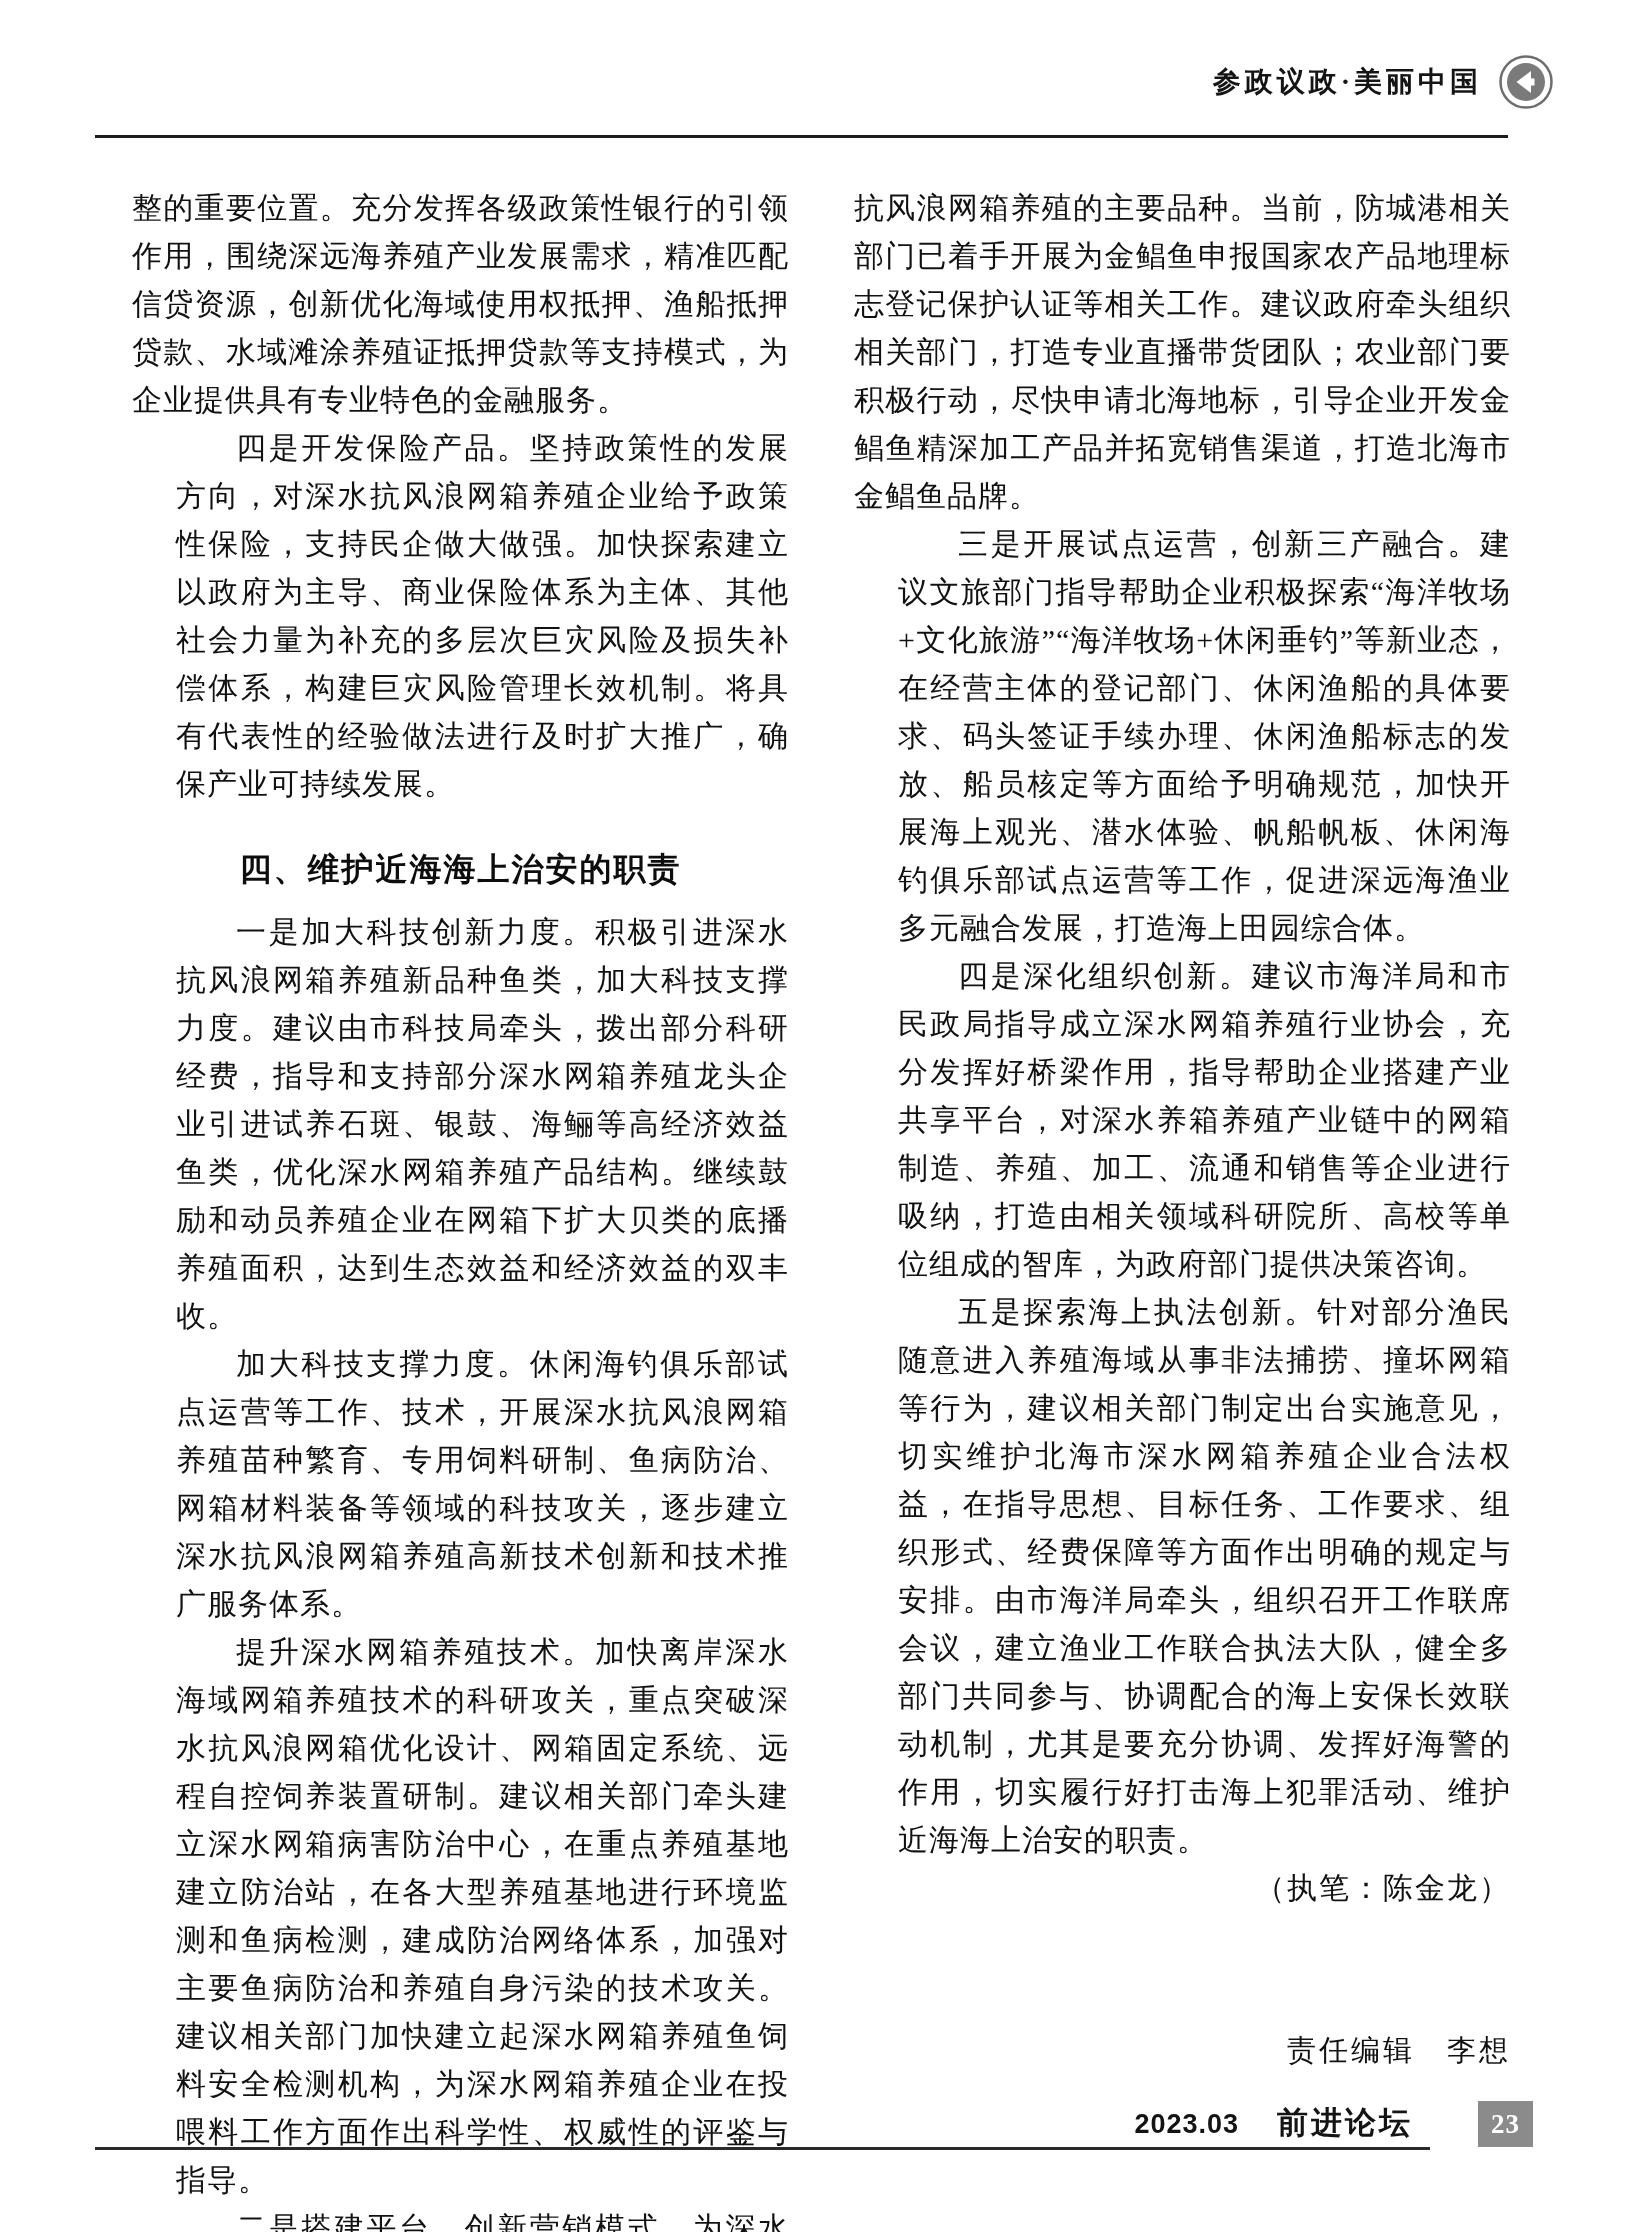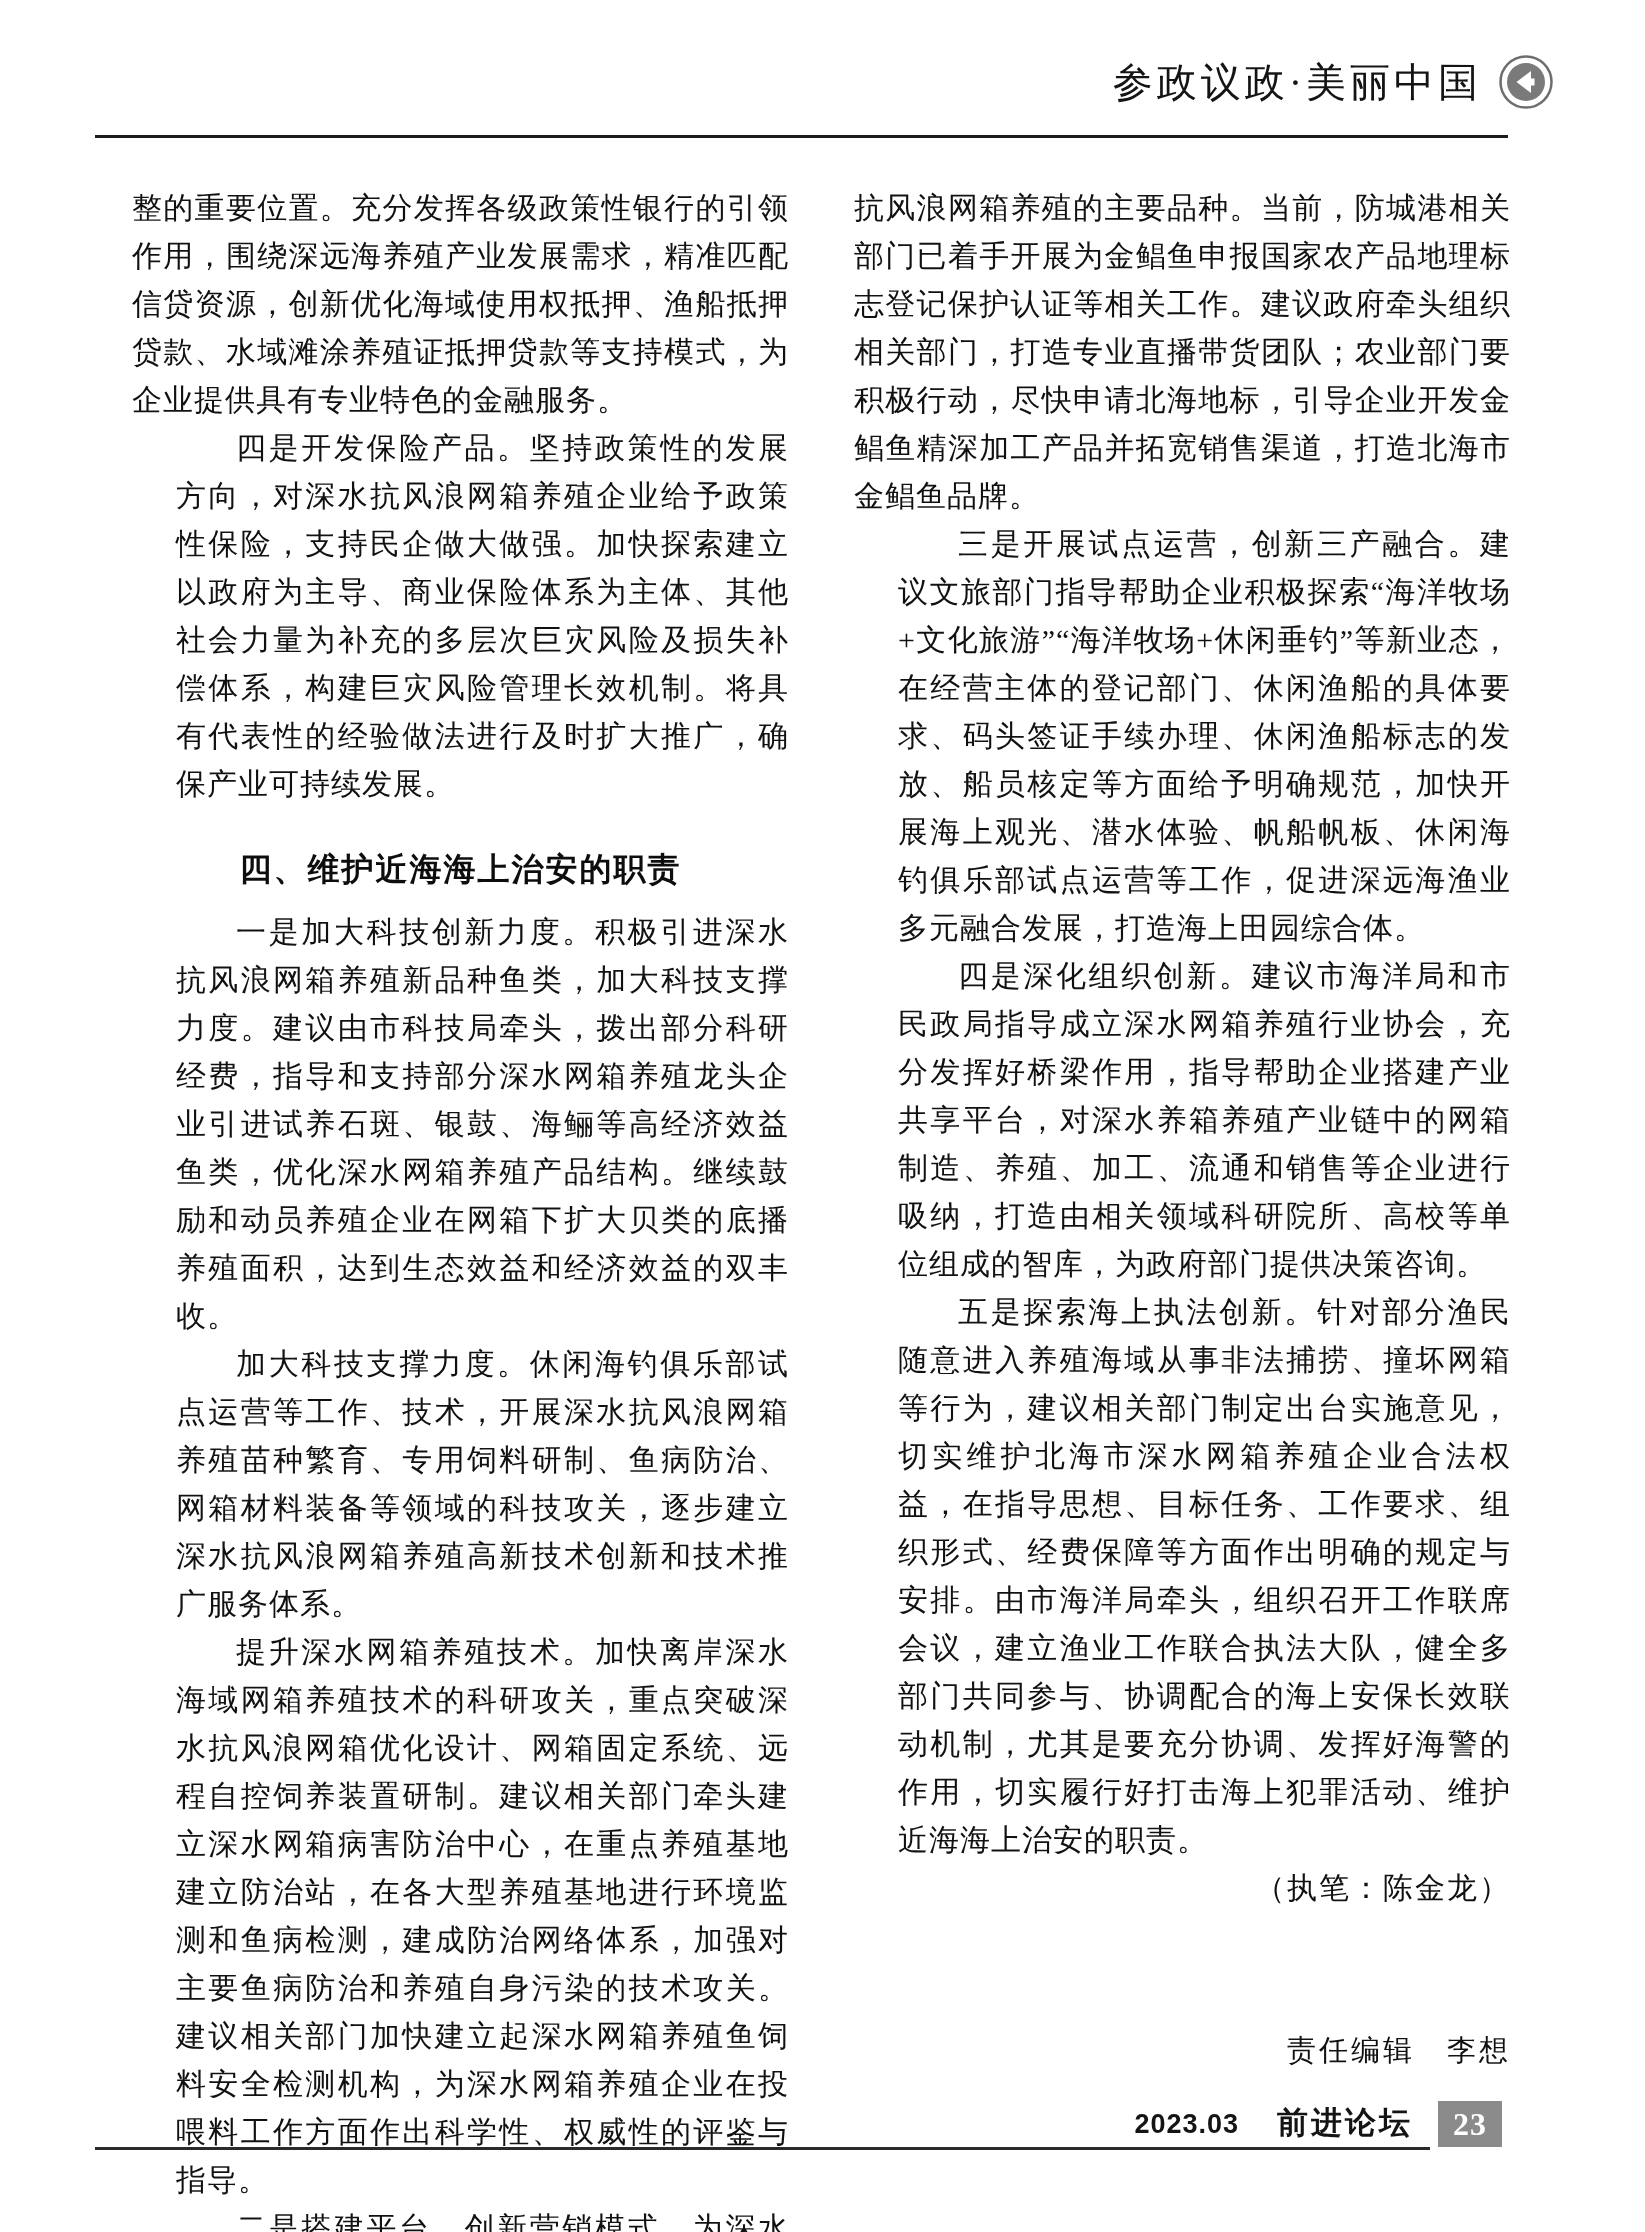--- a/index.html
+++ b/index.html
@@ -11,21 +11,21 @@
     font-family:"Liberation Serif", serif;
     color:#111111;
     overflow:hidden;
   }
   
   .header-bar{
     position:absolute;top:54px;right:92px;
     display:flex;align-items:center;gap:16px;
   }
   .header-title{
-    font-size:40px;font-weight:normal;letter-spacing:4px;color:#141414;
+    font-size:28px;font-weight:bold;letter-spacing:4px;color:#141414;
     font-family:"Liberation Serif", serif;
   }
   .header-icon{width:56px;height:56px;display:block;}
   .header-rule{
     position:absolute;left:95px;top:135px;width:1413px;height:3px;
     background:#1c1c1c;
   }
   
   .col{
     position:absolute;top:184px;width:657px;
@@ -59,24 +59,24 @@
   }
   .footer-issue{
     font-family:"Liberation Sans", sans-serif;
     font-size:27px;letter-spacing:1px;
   }
   .footer-journal{
     font-family:"Liberation Serif", serif;
     font-size:31px;margin-left:34px;letter-spacing:3px;
   }
   .page-badge{
-    position:absolute;left:1438px;top:2101px;width:64px;height:46px;
+    position:absolute;left:1478px;top:2101px;width:55px;height:46px;
     background:#8b8b8b;color:#ffffff;
     font-family:"Liberation Serif", serif;
-    font-size:32px;font-weight:bold;
+    font-size:27px;font-weight:bold;
     display:flex;align-items:center;justify-content:center;
     letter-spacing:1px;
   }
 </style>
 </head>
 <body>
 
 <div class="page">
 
   <div class="header-bar">

